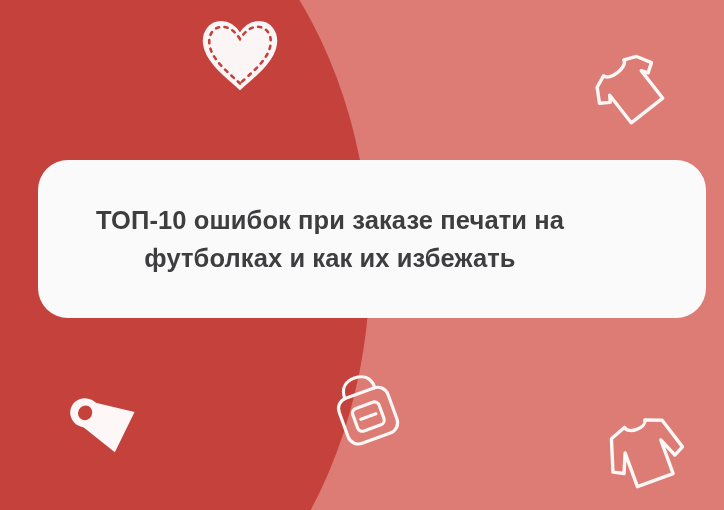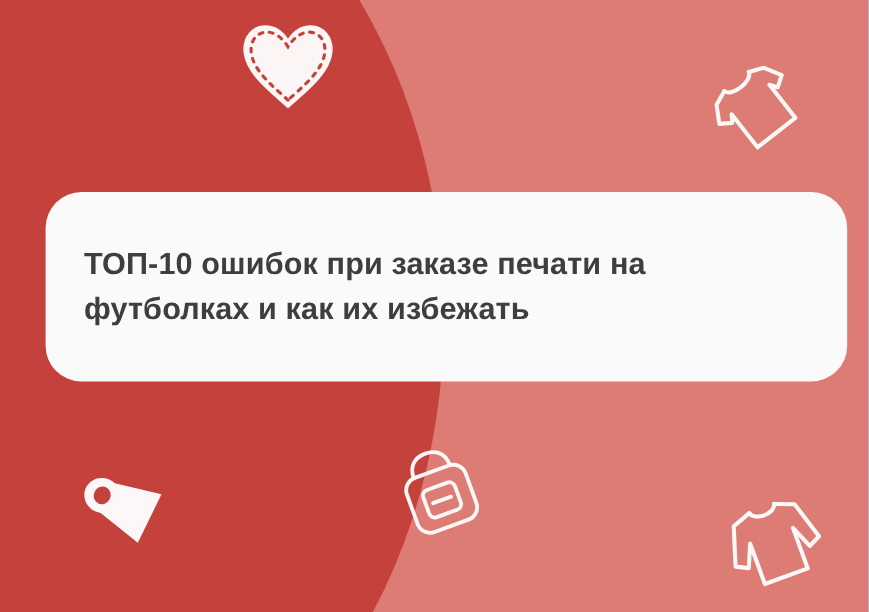--- a/index.html
+++ b/index.html
@@ -5,22 +5,23 @@
   html, body {
     margin: 0;
     padding: 0;
     background: #ffffff;
   }
   #banner {
     position: relative;
     width: 724px;
     height: 510px;
     overflow: hidden;
-    background: #7dd3fc;
+    background: #4d7c0f;
     font-family: "Liberation Sans", "DejaVu Sans", sans-serif;
+    text-align: center;
   }
   
   .bg-base {
     position: absolute;
     inset: 0;
     background: #DD7B75;
   }
   .bg-circle {
     position: absolute;
     left: -330px;

